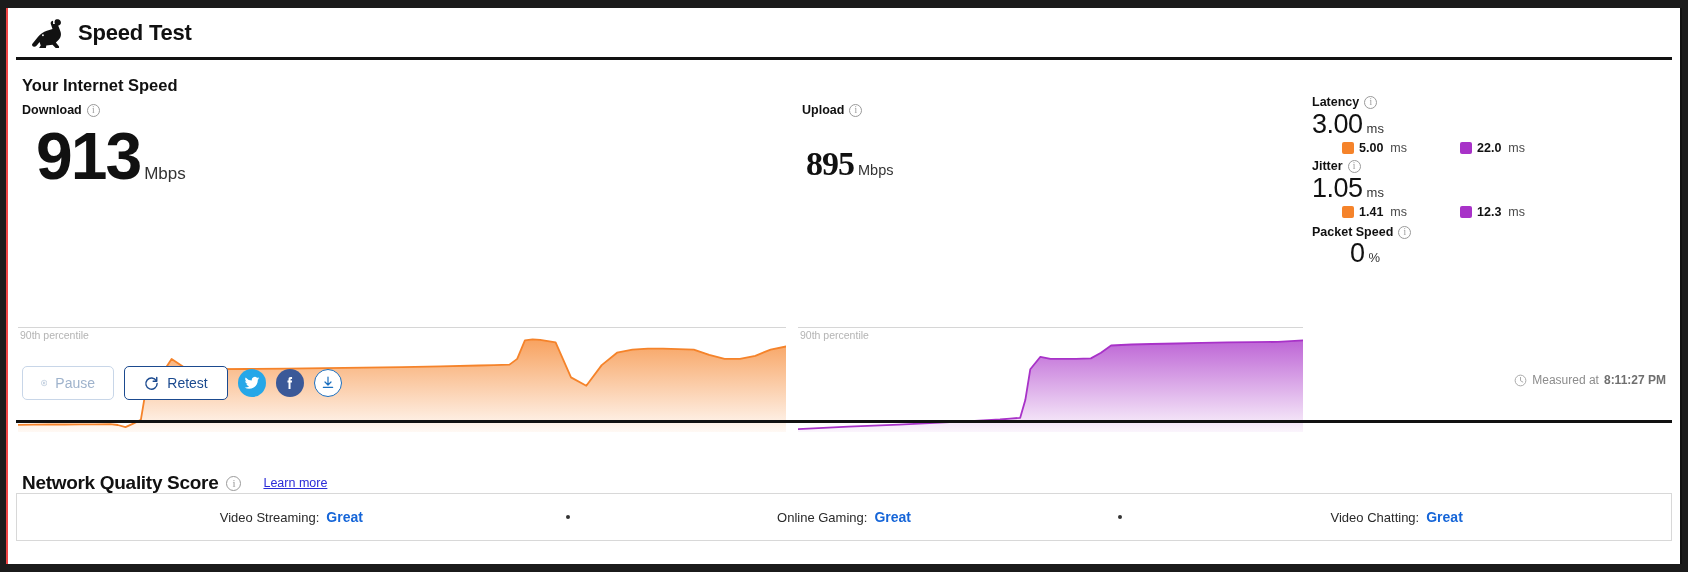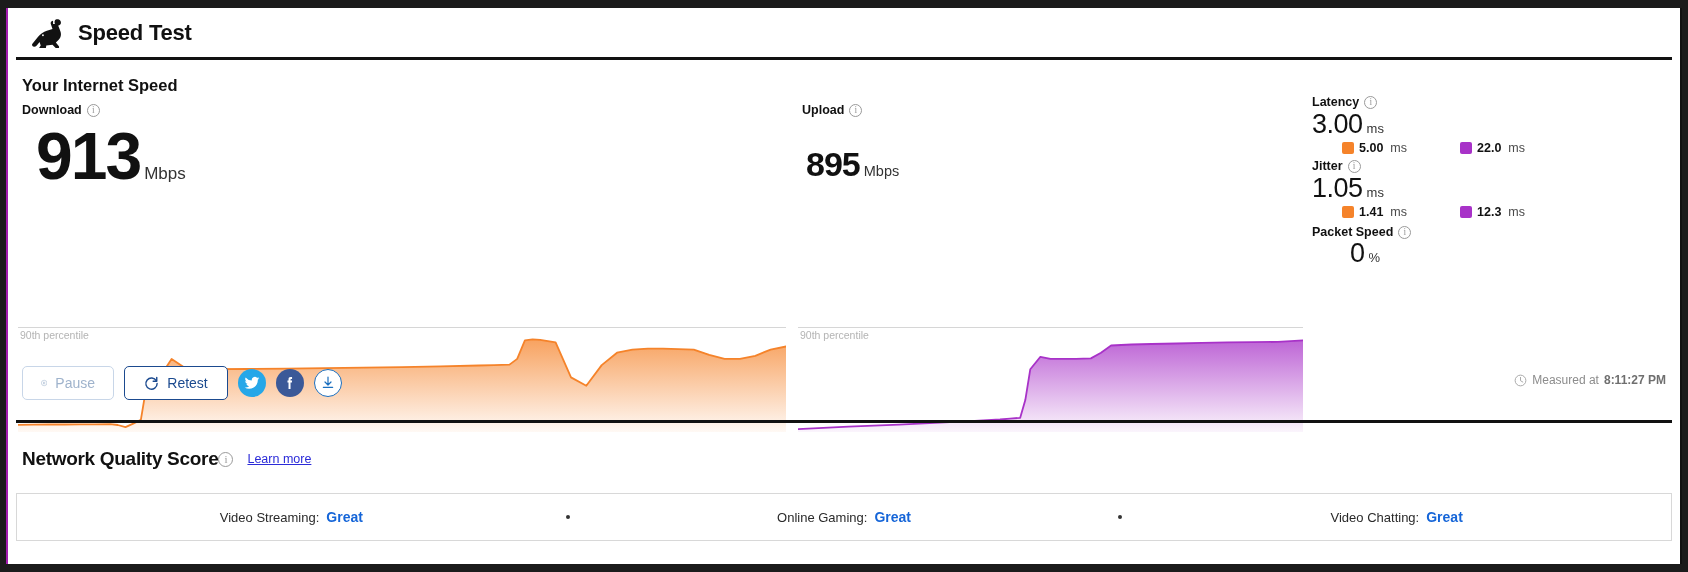--- a/index.html
+++ b/index.html
@@ -8,21 +8,21 @@
     width:1688px; height:572px;
     background:#1b1b1b;
     font-family:"Liberation Sans", sans-serif;
     overflow:hidden;
   }
   .frame {
     position:absolute;
     left:6px; top:8px;
     width:1676px; height:556px;
     background:#ffffff;
-    border-left:2px solid #a21caf;
+    border-left:2px solid #ef4444;
     border-right:2px solid #111;
     overflow:hidden;
   }
   
   .header {
     height:52px;
     display:flex; align-items:center;
     padding-left:14px;
     border-bottom:3px solid #111;
     margin:0 8px 0 8px;
@@ -51,21 +51,21 @@
     font-family:"Liberation Serif", serif; font-weight:normal;
     display:inline-block; flex:none;
   }
 
   .dl-block { position:absolute; left:14px; top:8px; }
   .ul-block { position:absolute; left:794px; top:8px; }
 
   .big-value { display:flex; align-items:baseline; }
   .dl-number { font-size:66px; font-weight:bold; color:#111; line-height:1; letter-spacing:-2px; }
   .dl-unit { font-size:17px; color:#333; margin-left:4px; }
-  .ul-number { font-size:34px; font-weight:bold; color:#111; line-height:1; letter-spacing:-1px; }
+  .ul-number { font-size:34px; font-weight:bold; color:#111; line-height:1; letter-spacing:-1px;font-family:Liberation Serif, serif; }
   .ul-unit { font-size:14.5px; color:#333; margin-left:4px; }
 
   .dl-value-wrap { position:absolute; left:28px; top:28px; }
   .ul-value-wrap { position:absolute; left:798px; top:52px; }
 
   
   .graph { position:absolute; }
   .graph .pct-line {
     position:absolute; left:0; right:0; top:0;
     border-top:1px solid #d6d6d6;
@@ -120,22 +120,22 @@
     font-size:12px; color:#8c8c8c;
     display:flex; align-items:center; gap:5px;
   }
   .measured b { color:#6f6f6f; font-weight:bold; }
 
   
   .hr-thick { margin:0 8px; border-top:3px solid #111; position:absolute; left:0; right:0; top:412px; }
 
   
   .nq-title-row {
-    position:absolute; left:14px; top:440px;
-    display:flex; align-items:center; gap:0;justify-content:flex-end;
+    position:absolute; left:14px; top:464px;
+    display:flex; align-items:center; gap:8px;justify-content:flex-end;
   }
   .nq-title { font-size:19px; font-weight:bold; color:#111; letter-spacing:-0.3px; }
   .nq-info { width:15px; height:15px; border-radius:50%; border:1.4px solid #9a9a9a;
              color:#9a9a9a; font-size:11px; line-height:12px; text-align:center;
              font-family:"Liberation Serif", serif; }
   .learn-more { font-size:12.5px; color:#2b2bd8; text-decoration:underline; margin-left:14px; }
 
   .nq-panel {
     position:absolute; left:8px; right:8px; top:485px; height:48px;
     border:1px solid #d8d8d8; background:#fff;

